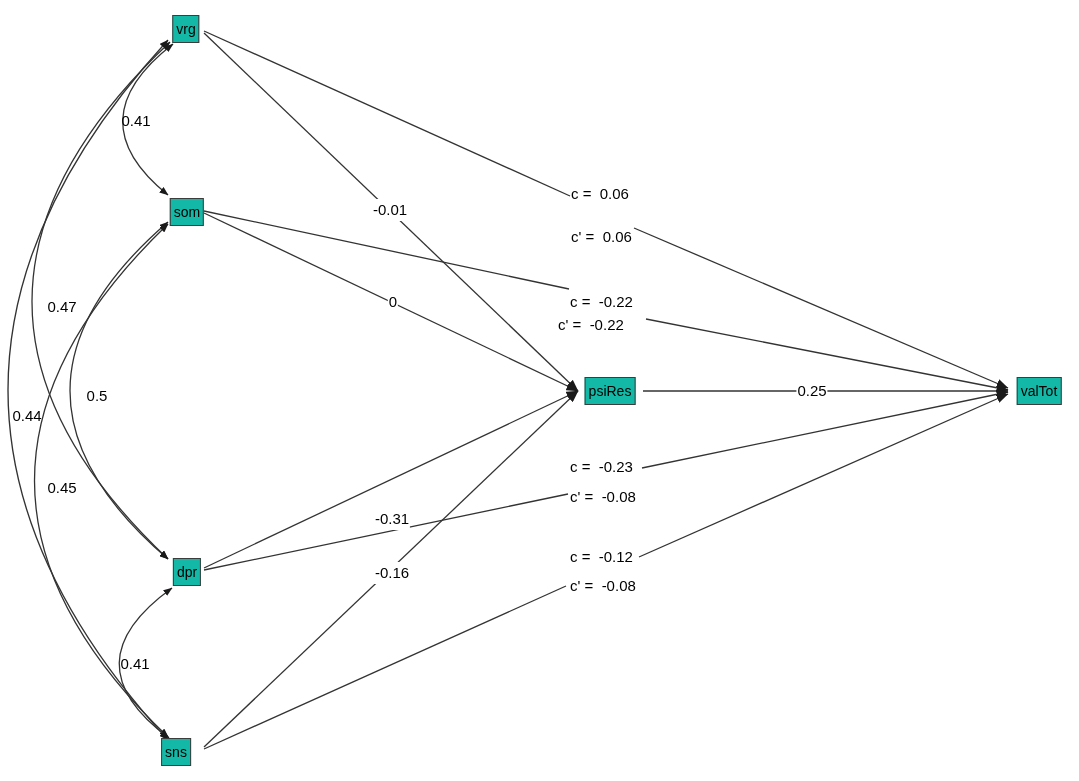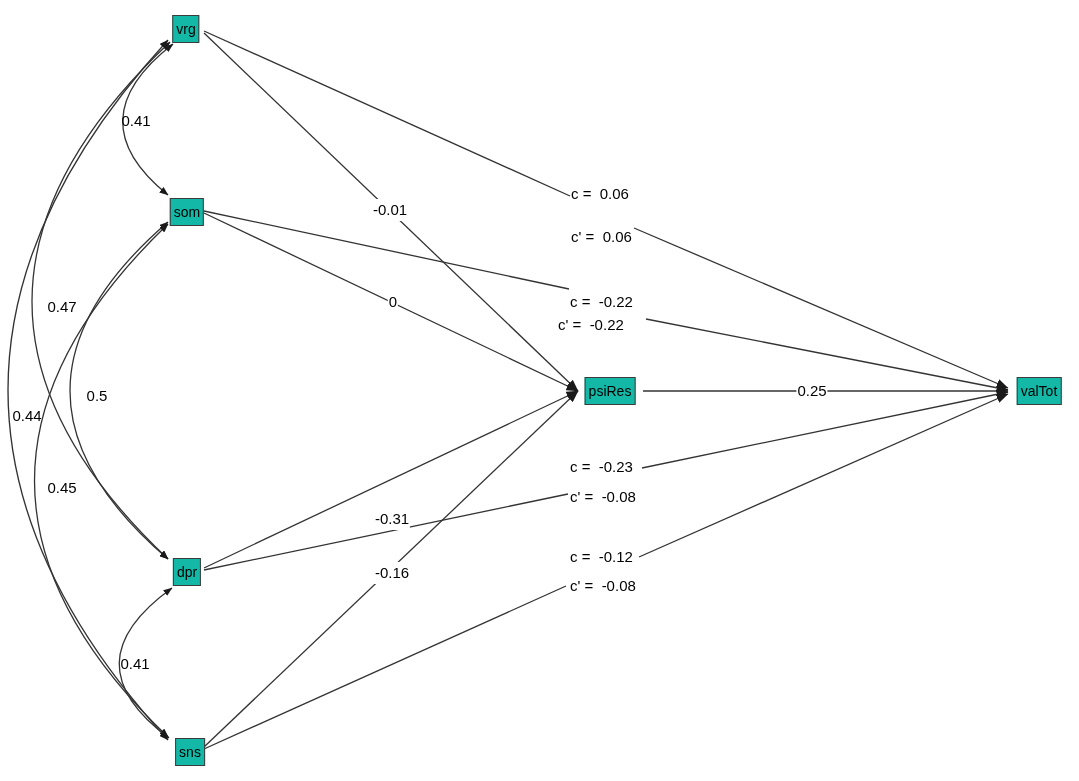--- a/index.html
+++ b/index.html
@@ -65,21 +65,21 @@
       <line x1="646" y1="319" x2="1008" y2="390" stroke="#333333" stroke-width="1.3" marker-end="url(#arrow)"></line>
       <line x1="204" y1="570" x2="568" y2="494" stroke="#333333" stroke-width="1.3"></line>
       <line x1="642" y1="468" x2="1008" y2="392" stroke="#333333" stroke-width="1.3" marker-end="url(#arrow)"></line>
       <line x1="204" y1="749" x2="566" y2="586" stroke="#333333" stroke-width="1.3"></line>
       <line x1="639" y1="557" x2="1008" y2="394" stroke="#333333" stroke-width="1.3" marker-end="url(#arrow)"></line>
     </svg>
   <div id="node-layer">
       <div class="node" style="left: 186px; top: 29px;">vrg</div>
       <div class="node" style="left: 187px; top: 212px;">som</div>
       <div class="node" style="left: 187px; top: 572px;">dpr</div>
-      <div class="node" style="left: 190px; top: 752px;">sns</div>
+      <div class="node" style="left: 176px; top: 752px;">sns</div>
       <div class="node" style="left: 610px; top: 391px;">psiRes</div>
       <div class="node" style="left: 1039px; top: 391px;">valTot</div>
     </div>
   <div id="label-layer">
       <span class="lbl center" style="left: 136px; top: 121px;">0.41</span>
       <span class="lbl center" style="left: 62px; top: 307px;">0.47</span>
       <span class="lbl center" style="left: 27px; top: 416px;">0.44</span>
       <span class="lbl center" style="left: 97px; top: 396px;">0.5</span>
       <span class="lbl center" style="left: 62px; top: 488px;">0.45</span>
       <span class="lbl center" style="left: 135px; top: 664px;">0.41</span>

